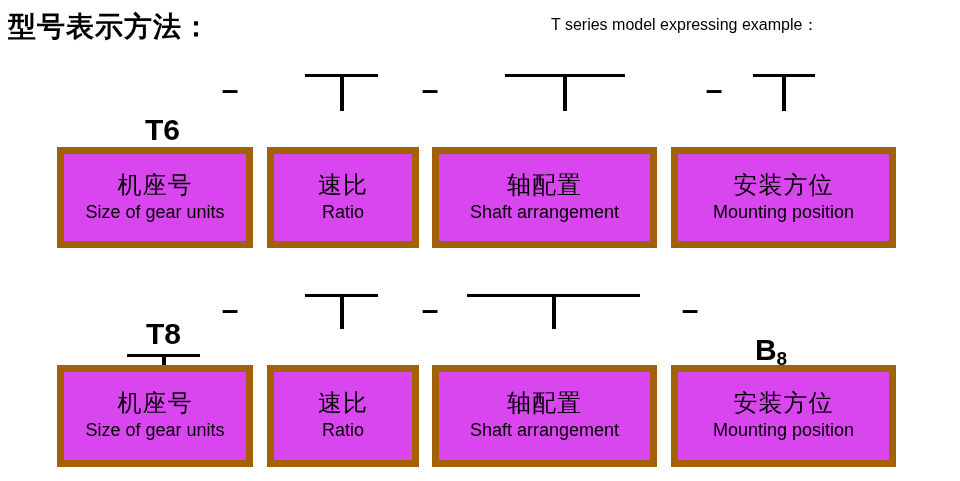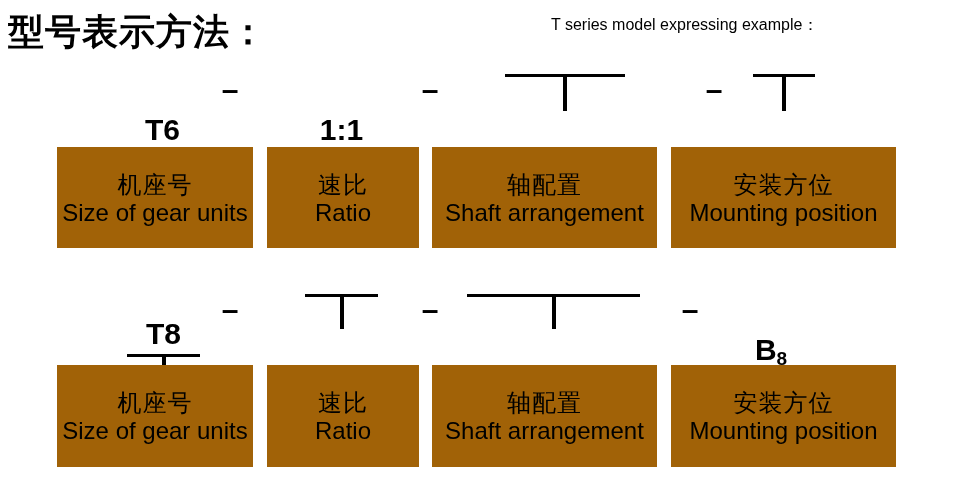--- a/index.html
+++ b/index.html
@@ -9,21 +9,21 @@
     height: 481px;
     background: #ffffff;
     color: #000000;
     font-family: "Liberation Sans", "DejaVu Sans", sans-serif;
     overflow: hidden;
   }
   .title-zh {
     position: absolute;
     left: 8px;
     top: 8px;
-    font-size: 36px;
+    font-size: 28px;
     font-weight: bold;
     letter-spacing: 1px;
     white-space: nowrap;
   }
   .title-en {
     position: absolute;
     left: 551px;
     top: 15px;
     font-size: 16px;
     white-space: nowrap;
@@ -52,50 +52,49 @@
   .dash {
     position: absolute;
     width: 30px;
     text-align: center;
     font-size: 30px;
     font-weight: bold;
     line-height: 36px;
   }
   .box {
     position: absolute;
-    border: 3px solid #a16207;
+    border: 7px solid #a16207;
     box-sizing: border-box;
-    background: #a16207;
+    background: #d946ef;
     display: flex;
     flex-direction: column;
     align-items: center;
     justify-content: center;
     text-align: center;
   }
   .box .zh { font-size: 24px; line-height: 29px; letter-spacing: 1px; white-space: nowrap; }
-  .box .en { font-size: 24px; line-height: 27px; white-space: nowrap; }
+  .box .en { font-size: 18px; line-height: 27px; white-space: nowrap; }
   .sub { font-size: 19px; vertical-align: -5px; }
 </style>
 </head>
 <body>
 
 <div class="stage">
 
   <div class="title-zh">型号表示方法：</div>
   <div class="title-en">T series model expressing example：</div>
 
   <div class="row1">
     <div class="unit" style="left:125px; top:72px; width:75px;">
       <div class="code">T6</div>
       <div class="underline"></div>
       <div class="stem"></div>
     </div>
     <div class="dash" style="left:215px; top:72px;">–</div>
     <div class="unit" style="left:305px; top:72px; width:73px;">
-      <div class="code">1:1</div>
       <div class="underline"></div>
       <div class="stem"></div>
     </div>
     <div class="dash" style="left:415px; top:72px;">–</div>
     <div class="unit" style="left:505px; top:72px; width:120px;">
       <div class="underline"></div>
       <div class="stem"></div>
     </div>
     <div class="dash" style="left:699px; top:72px;">–</div>
     <div class="unit" style="left:753px; top:72px; width:62px;">

